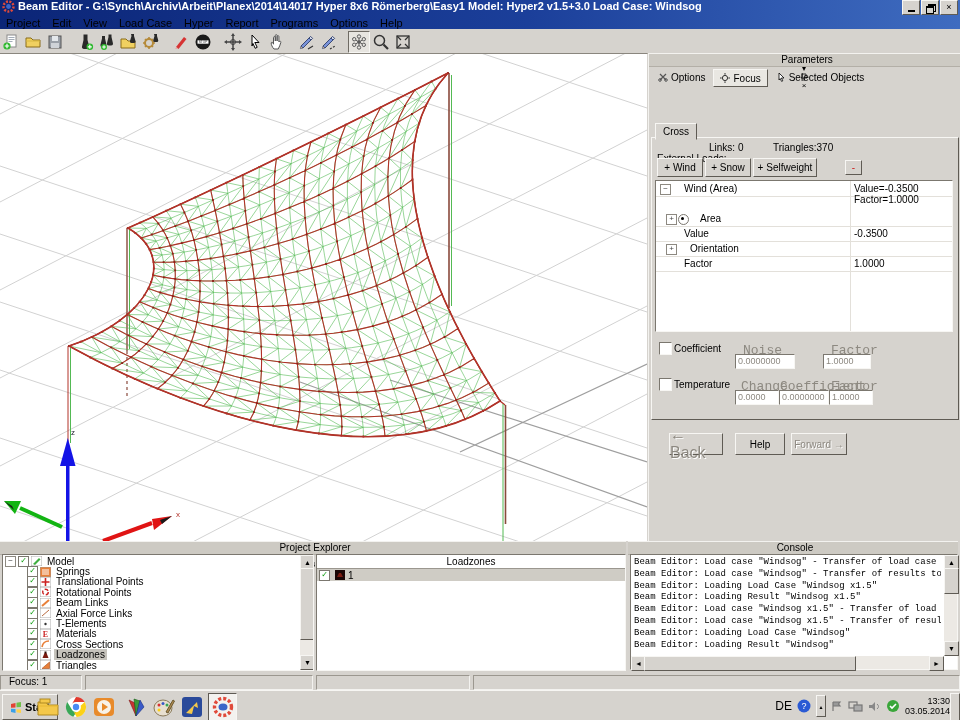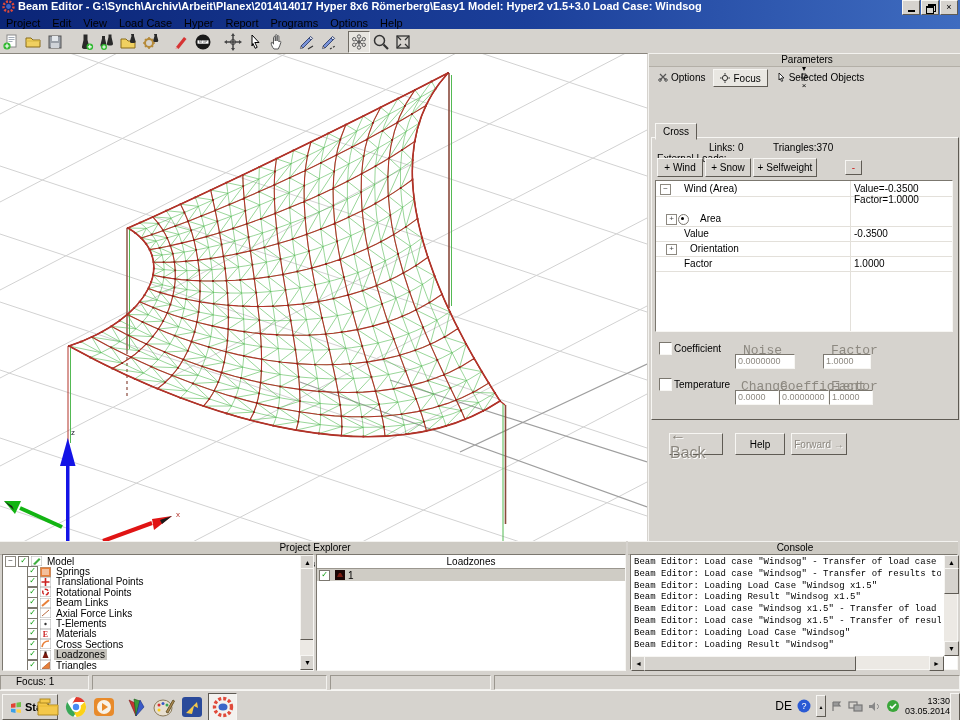--- a/index.html
+++ b/index.html
@@ -75,21 +75,21 @@
   
   #consoledock{left:628px;top:541px;width:330px;height:132px;}
   #consolebox{position:absolute;left:2px;top:13px;width:326px;height:114px;background:#fff;
               border:1px solid;border-color:#7b776f #f7f6f3 #f7f6f3 #7b776f;}
   #consoletext{position:absolute;left:3px;top:2px;right:16px;bottom:15px;overflow:hidden;
                font-family:"Liberation Mono","DejaVu Sans Mono",monospace;font-size:9px;line-height:11.8px;white-space:pre;}
   .hscroll{position:absolute;left:0;bottom:0;right:13px;height:13px;background:#ece9e4;}
   
   #statusbar{left:0;top:674px;width:960px;height:15px;display:flex;gap:3px;padding-top:1px;}
   .scell{height:13px;border:1px solid;border-color:#9b978f #f3f2ef #f3f2ef #9b978f;font-size:10px;
-         line-height:12px;padding-left:15px;}
+         line-height:12px;padding-left:8px;}
   
   #taskbar{left:0;top:690px;width:960px;height:30px;background:#d6d3ce;border-top:1px solid #f7f6f3;}
   #startbtn{position:absolute;left:2px;top:3px;width:54px;height:24px;font-weight:bold;font-size:11px;gap:3px;}
   .qicon{position:absolute;top:4px;width:24px;height:24px;display:flex;align-items:center;justify-content:center;}
   .appbtn{position:absolute;top:2px;width:27px;height:26px;display:flex;align-items:center;justify-content:center;}
   .appbtn.active{background:#f3f2ef;border:1px solid;border-color:#5f5b54 #f7f6f3 #f7f6f3 #5f5b54;}
   #tray{position:absolute;right:10px;top:2px;height:26px;display:flex;align-items:center;gap:5px;}
   #trayclock{font-size:9px;line-height:10px;text-align:right;}
   #showdesktop{position:absolute;right:0;top:2px;width:8px;height:26px;}
 </style>

